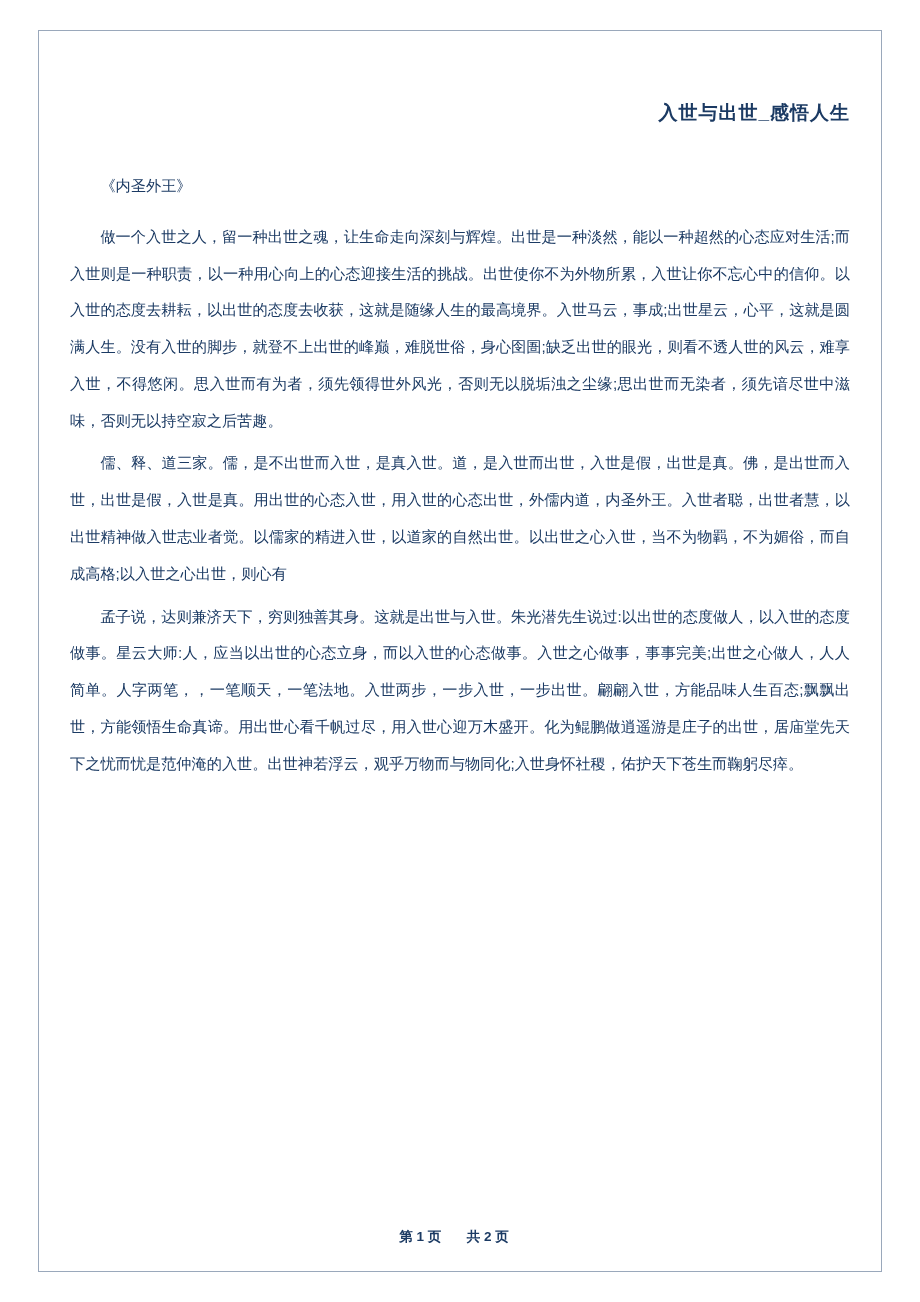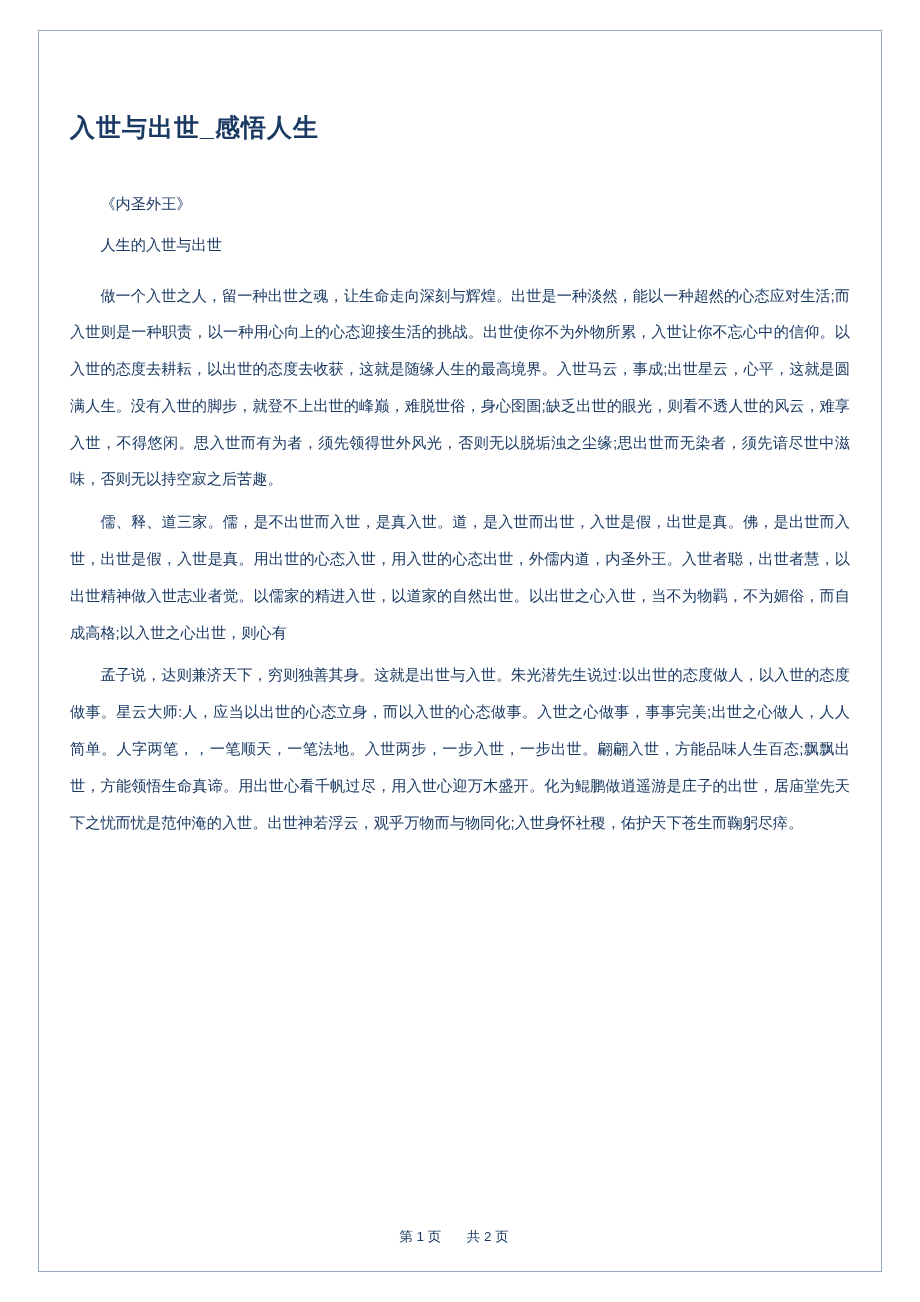--- a/index.html
+++ b/index.html
@@ -30,26 +30,26 @@
     box-sizing: border-box;
     pointer-events: none;
   }
   .content {
     position: absolute;
     left: 70px;
     top: 96px;
     width: 780px;
   }
   .doc-title {
-    text-align: left;
-    font-size: 25px;
+    text-align: right;
+    font-size: 19px;
     font-weight: bold;
     color: #1b3a63;
     letter-spacing: 1px;
-    margin: 15px 0 42px 0;
+    margin: 4px 0 42px 0;
   }
   .para {
     font-size: 15.2px;
     line-height: 2.42;
     color: #1b3a63;
     margin: 0 0 6px 0;
     text-align: justify;
     text-justify: inter-ideograph;
   }
   .para.indent {
@@ -63,41 +63,41 @@
     height: 10px;
   }
   .footer {
     position: absolute;
     left: 0;
     right: 12px;
     bottom: 56px;
     text-align: center;
     font-size: 13.5px;
     color: #1b3a63;
+    font-weight: bold;
   }
   .footer span {
     display: inline-block;
   }
   .footer .sep {
     width: 18px;
   }
 </style>
 </head>
 <body>
 
 <div class="page">
 
   <div class="page-border"></div>
 
   <div class="content">
 
     <h1 class="doc-title">入世与出世_感悟人生</h1>
 
     <p class="para short">《内圣外王》</p>
-    <p class="para short">人生的入世与出世</p>
 
     <div class="block-gap"></div>
 
     <p class="para indent">做一个入世之人，留一种出世之魂，让生命走向深刻与辉煌。出世是一种淡然，能以一种超然的心态应对生活;而入世则是一种职责，以一种用心向上的心态迎接生活的挑战。出世使你不为外物所累，入世让你不忘心中的信仰。以入世的态度去耕耘，以出世的态度去收获，这就是随缘人生的最高境界。入世马云，事成;出世星云，心平，这就是圆满人生。没有入世的脚步，就登不上出世的峰巅，难脱世俗，身心囹圄;缺乏出世的眼光，则看不透人世的风云，难享入世，不得悠闲。思入世而有为者，须先领得世外风光，否则无以脱垢浊之尘缘;思出世而无染者，须先谙尽世中滋味，否则无以持空寂之后苦趣。</p>
     <p class="para indent">儒、释、道三家。儒，是不出世而入世，是真入世。道，是入世而出世，入世是假，出世是真。佛，是出世而入世，出世是假，入世是真。用出世的心态入世，用入世的心态出世，外儒内道，内圣外王。入世者聪，出世者慧，以出世精神做入世志业者觉。以儒家的精进入世，以道家的自然出世。以出世之心入世，当不为物羁，不为媚俗，而自成高格;以入世之心出世，则心有</p>
     <p class="para indent">孟子说，达则兼济天下，穷则独善其身。这就是出世与入世。朱光潜先生说过:以出世的态度做人，以入世的态度做事。星云大师:人，应当以出世的心态立身，而以入世的心态做事。入世之心做事，事事完美;出世之心做人，人人简单。人字两笔，，一笔顺天，一笔法地。入世两步，一步入世，一步出世。翩翩入世，方能品味人生百态;飘飘出世，方能领悟生命真谛。用出世心看千帆过尽，用入世心迎万木盛开。化为鲲鹏做逍遥游是庄子的出世，居庙堂先天下之忧而忧是范仲淹的入世。出世神若浮云，观乎万物而与物同化;入世身怀社稷，佑护天下苍生而鞠躬尽瘁。</p>
 
   </div>
 
   <div class="footer">

